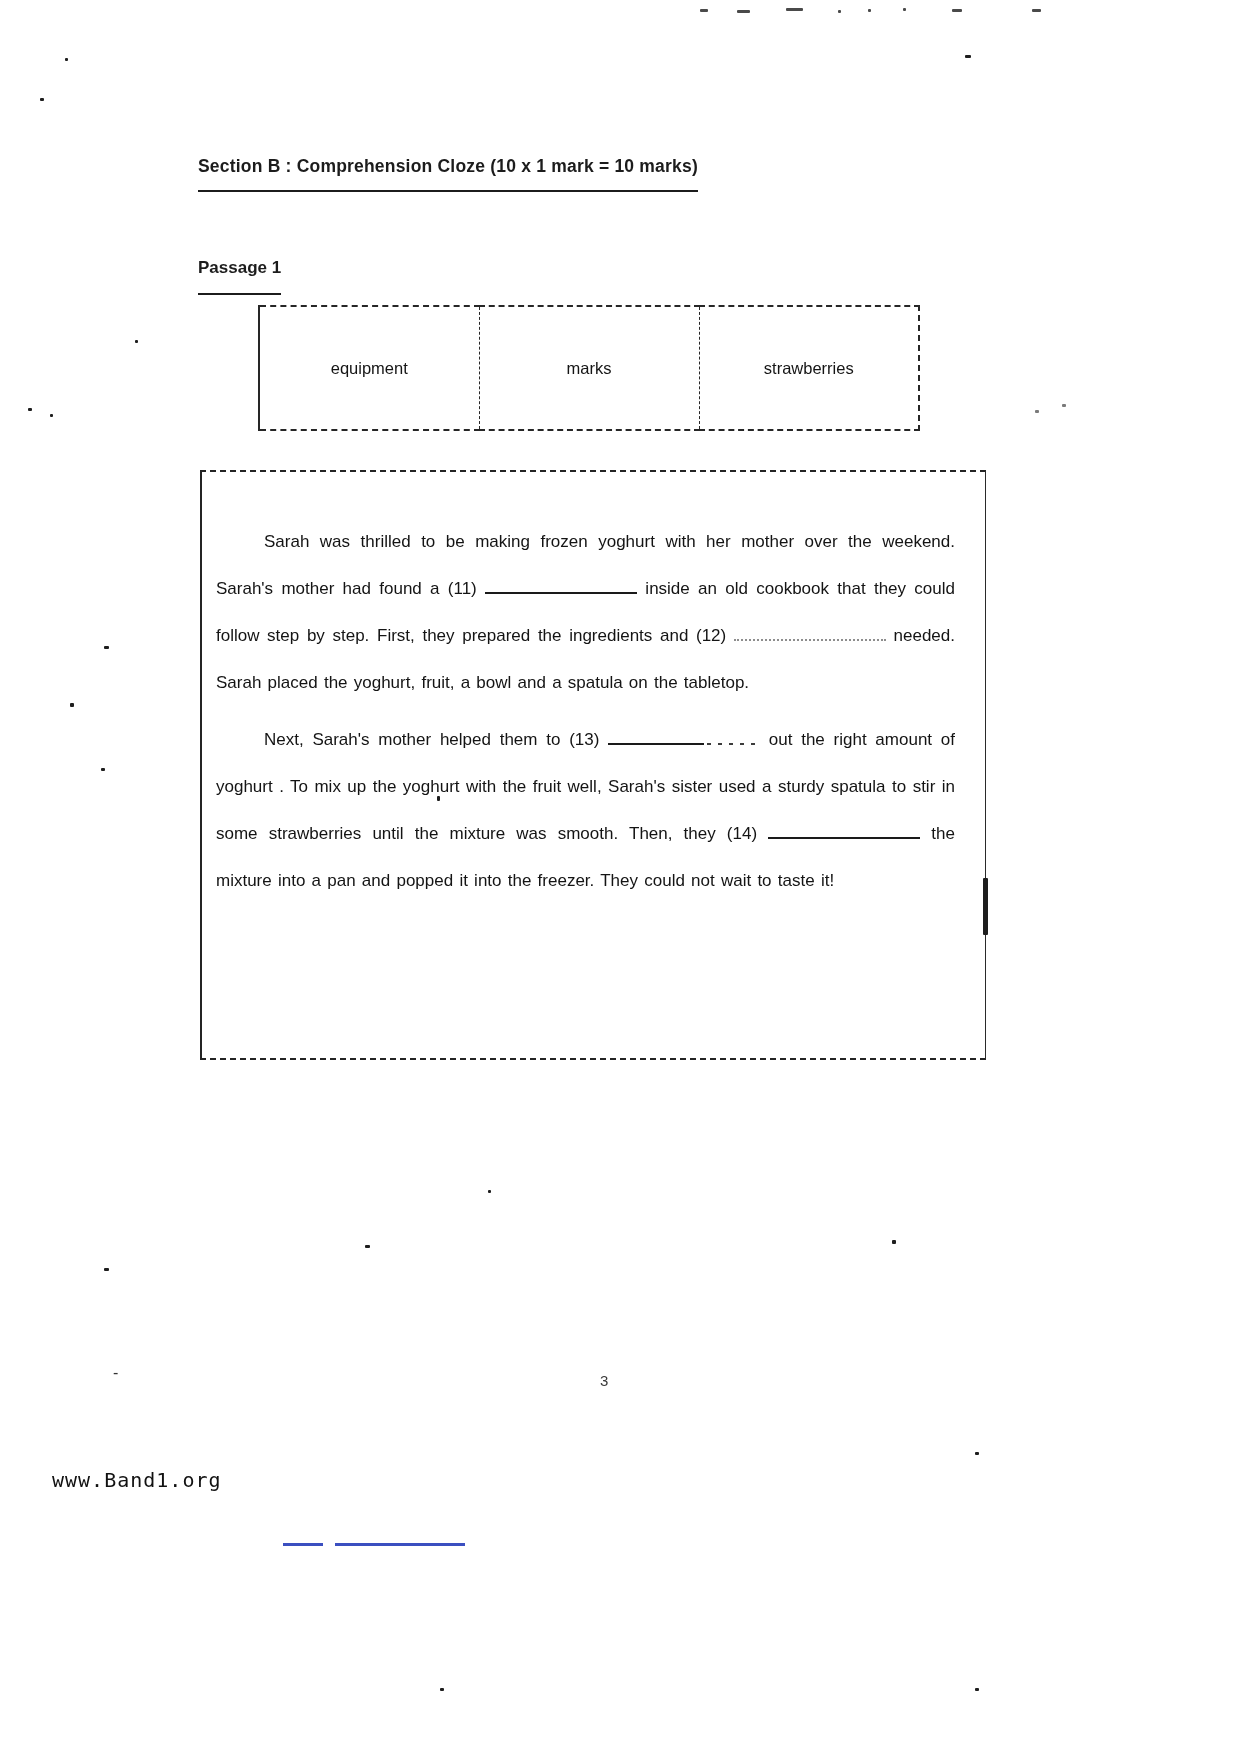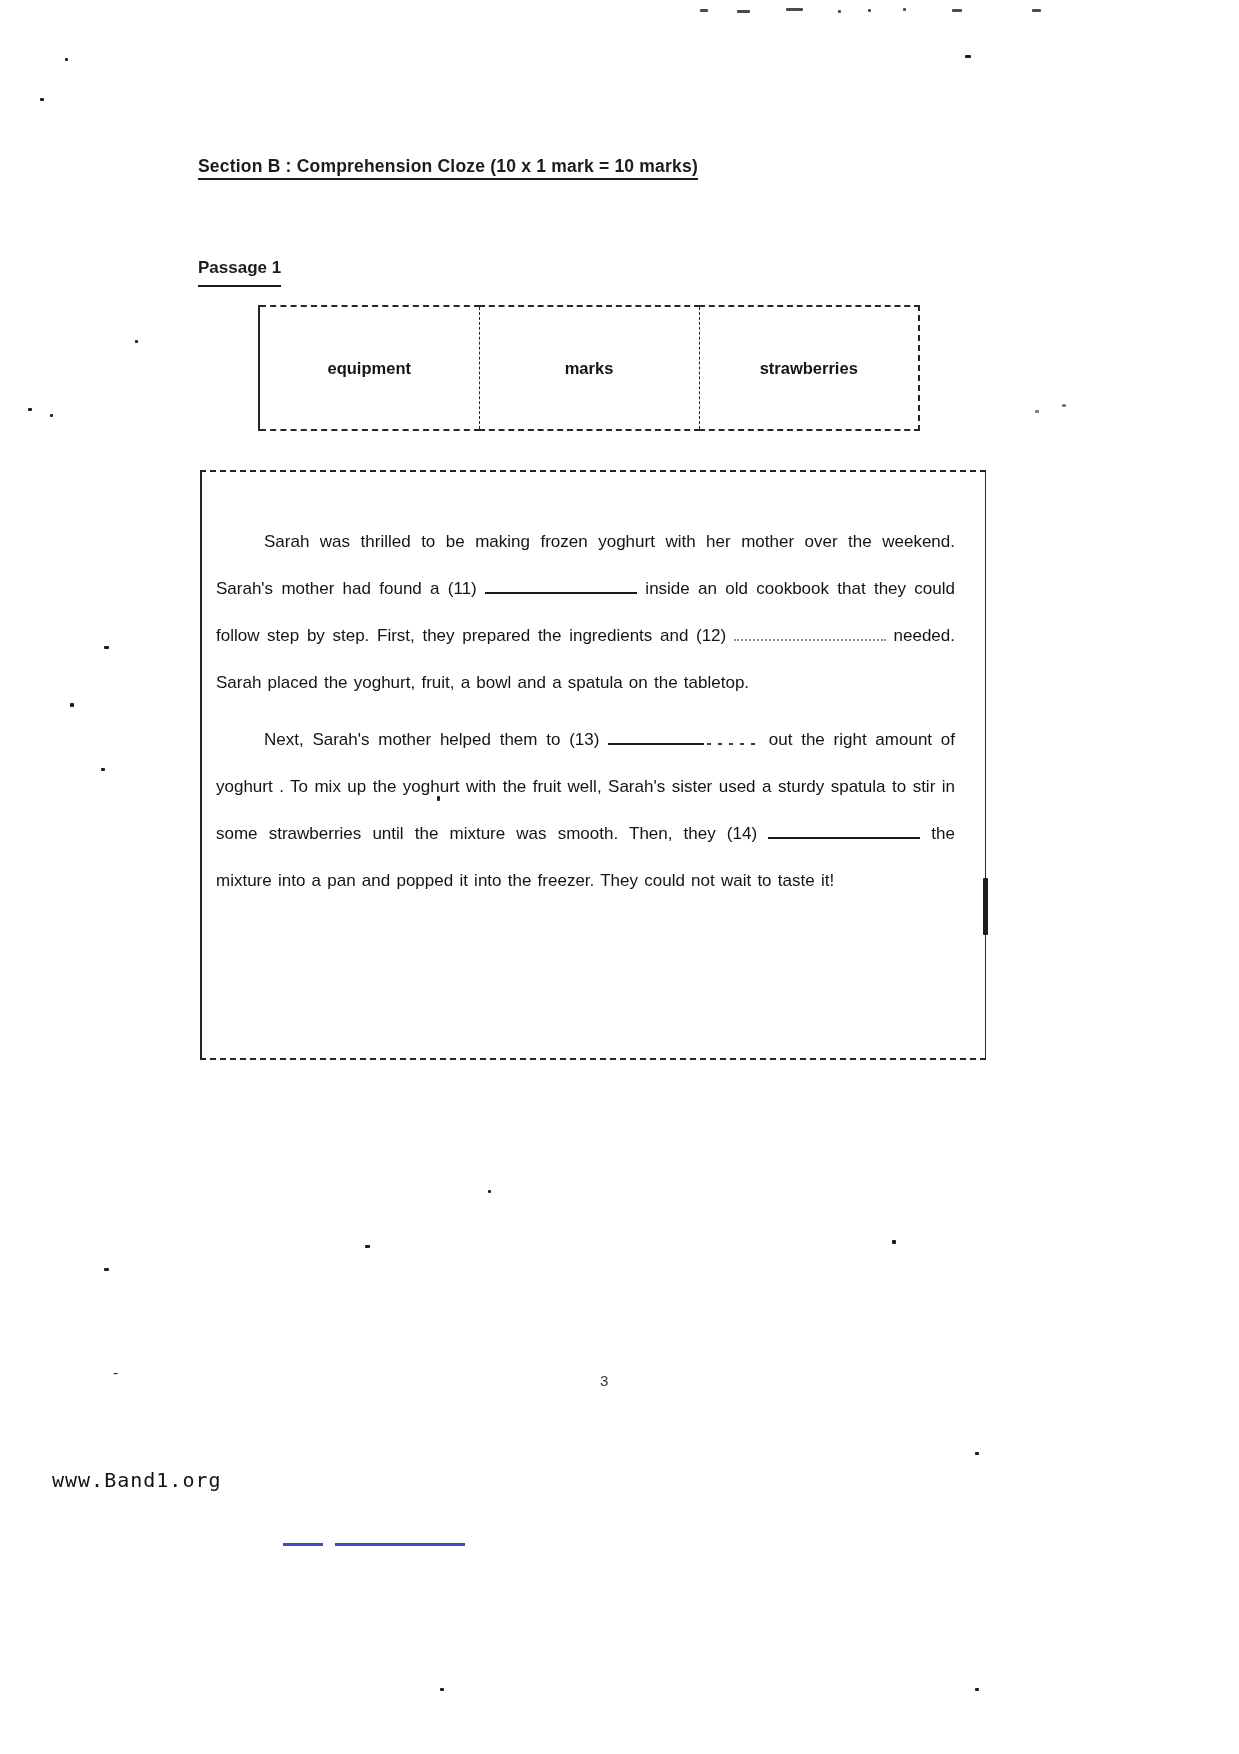--- a/index.html
+++ b/index.html
@@ -7,44 +7,44 @@
   body { margin:0; background:#e8e8e8; font-family:"Liberation Sans", sans-serif; }
   .page {
     position:relative; width:1239px; height:1754px; margin:0 auto;
     background:#ffffff; color:var(--ink); overflow:hidden;
   }
   
   .section-title {
     position:absolute; left:198px; top:156px;
     font-size:17.5px; font-weight:bold; letter-spacing:.2px;
   }
-  .section-title .u { border-bottom:2px solid var(--ink); padding-bottom:2px;text-align:right; }
+  .section-title .u { border-bottom:2px solid var(--ink); padding-bottom:14px;text-align:right; }
   .instructions {
     position:absolute; left:198px; top:192px; width:818px;
     font-size:17px; font-weight:bold; line-height:27px; text-align:left;
   }
   .passage-label {
     position:absolute; left:198px; top:258px;
     font-size:17px; font-weight:bold;
   }
-  .passage-label .u { border-bottom:2px solid var(--ink); padding-bottom:8px; }
+  .passage-label .u { border-bottom:2px solid var(--ink); padding-bottom:16px; }
 
   
   .word-box {
     position:absolute; left:258px; top:305px; width:662px; height:126px;
     border-collapse:collapse; table-layout:fixed;
     border-top:2px dashed #262626; border-bottom:2px dashed #262626;
     border-left:2px solid #262626; border-right:2px dashed #262626;
   }
   .word-box td {
     width:33.3%; height:62px; text-align:center; vertical-align:middle;
     font-size:16.5px; color:#151515;
     border-left:1.6px dashed #262626; border-top:1.6px solid #303030;
   }
-  .word-box tr:first-child td { border-top:none;font-weight:bold; }
+  .word-box tr:first-child td { border-top:none; }
   .word-box td:first-child { border-left:none; }
 
   
   .passage-box {
     position:absolute; left:200px; top:470px; width:786px; height:590px;
     border-left:2px solid #242424; border-right:1.6px solid #2a2a2a;
     border-top:2px dashed #242424; border-bottom:2px dashed #242424;
     padding:46px 30px 0 14px;
   }
   .passage-para {

